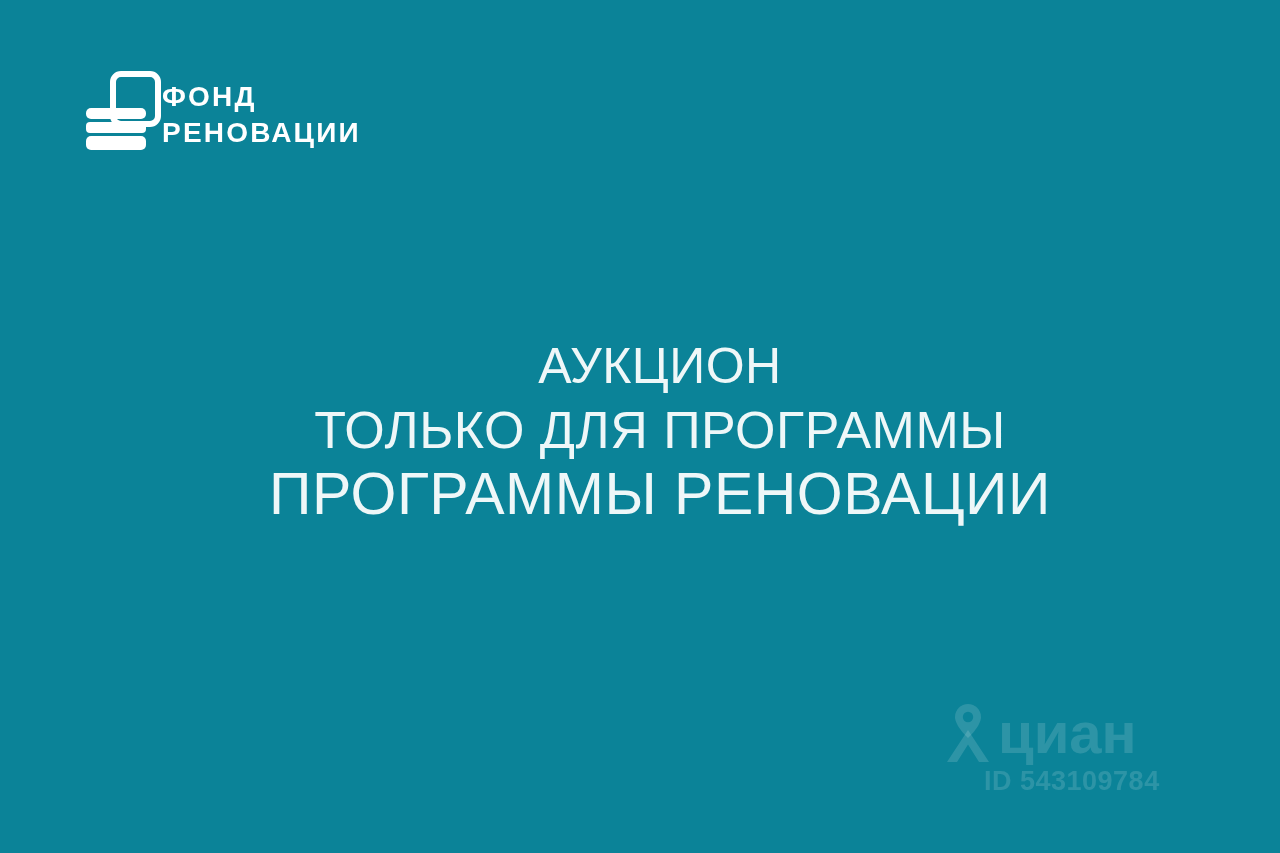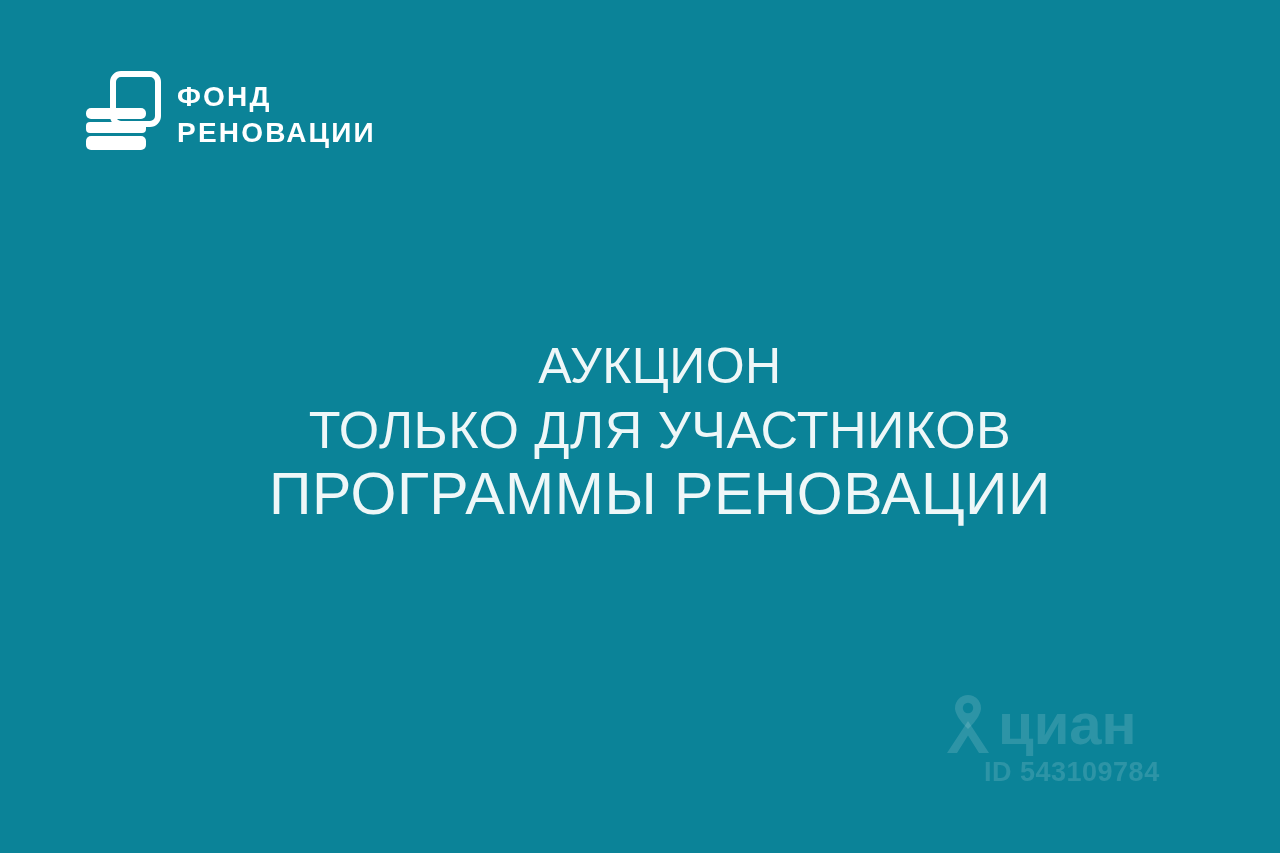--- a/index.html
+++ b/index.html
@@ -23,21 +23,20 @@
     overflow: hidden;
   }
 
   
   .brand {
     position: absolute;
     left: 84px;
     top: 70px;
     display: flex;
     align-items: flex-start;
-    gap: 15px;
   }
 
   .brand-mark {
     position: relative;
     width: 78px;
     height: 84px;
     flex: 0 0 auto;
   }
   .brand-mark svg {
     display: block;
@@ -90,21 +89,21 @@
   .headline-line.l3 {
     font-size: 59px;
     line-height: 64px;
     letter-spacing: 0.5px;
   }
 
   
   .watermark {
     position: absolute;
     right: 104px;
-    bottom: 58px;
+    bottom: 49px;
     width: 230px;
     height: 100px;
     opacity: 1;
     pointer-events: none;
     text-align: right;
   }
   .wm-row {
     position: absolute;
     left: 0;
     top: 0;
@@ -165,21 +164,21 @@
 
     <div class="brand-words">
       <span class="brand-line">ФОНД</span>
       <span class="brand-line">РЕНОВАЦИИ</span>
     </div>
 
   </div>
 
   <div class="headline">
     <span class="headline-line l1">АУКЦИОН</span>
-    <span class="headline-line l2">ТОЛЬКО ДЛЯ УЧАСТНИКОВ</span>
+    <span class="headline-line l2">ТОЛЬКО ДЛЯ ПРОГРАММЫ</span>
     <span class="headline-line l3">ПРОГРАММЫ РЕНОВАЦИИ</span>
   </div>
 
   <div class="watermark">
     <div class="wm-row">
       <div class="wm-logo">
         <svg viewBox="0 0 44 58" xmlns="http://www.w3.org/2000/svg" aria-hidden="true">
           <g fill="rgba(255,255,255,0.14)">
 
             <path d="M22 0C14.8 0 9 5.8 9 13c0 9.1 13 21 13 21s13-11.9 13-21C35 5.8 29.2 0 22 0z"></path>

